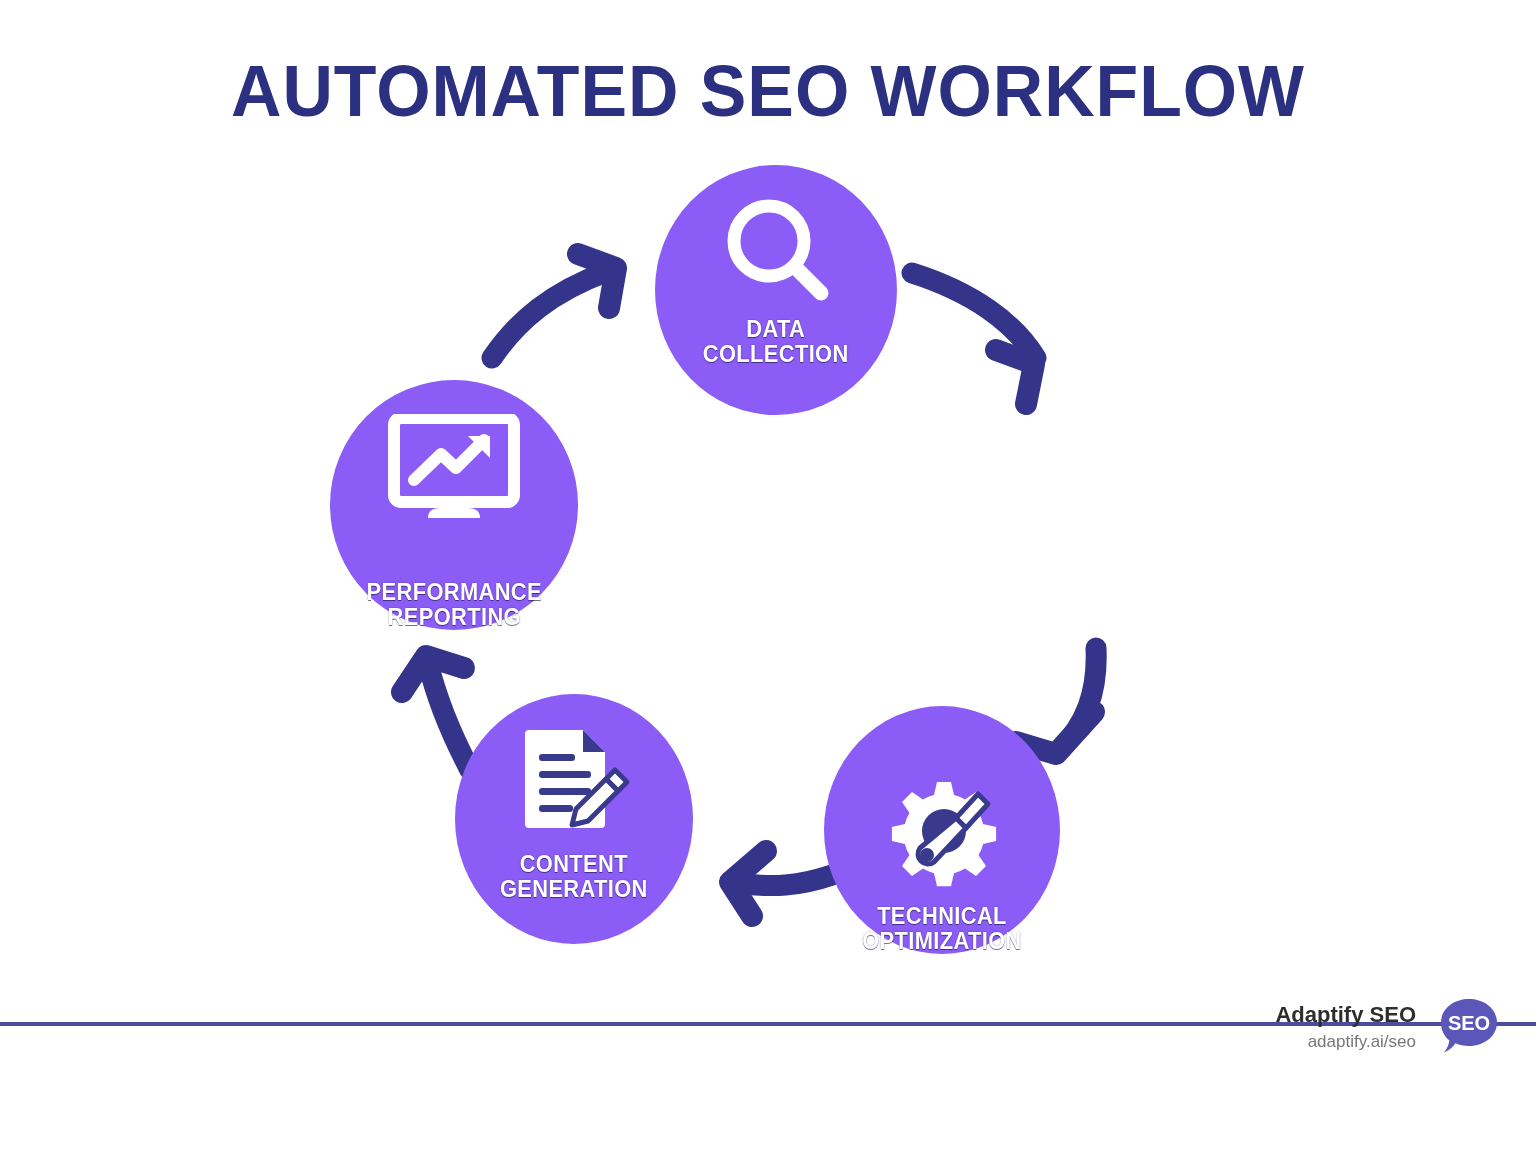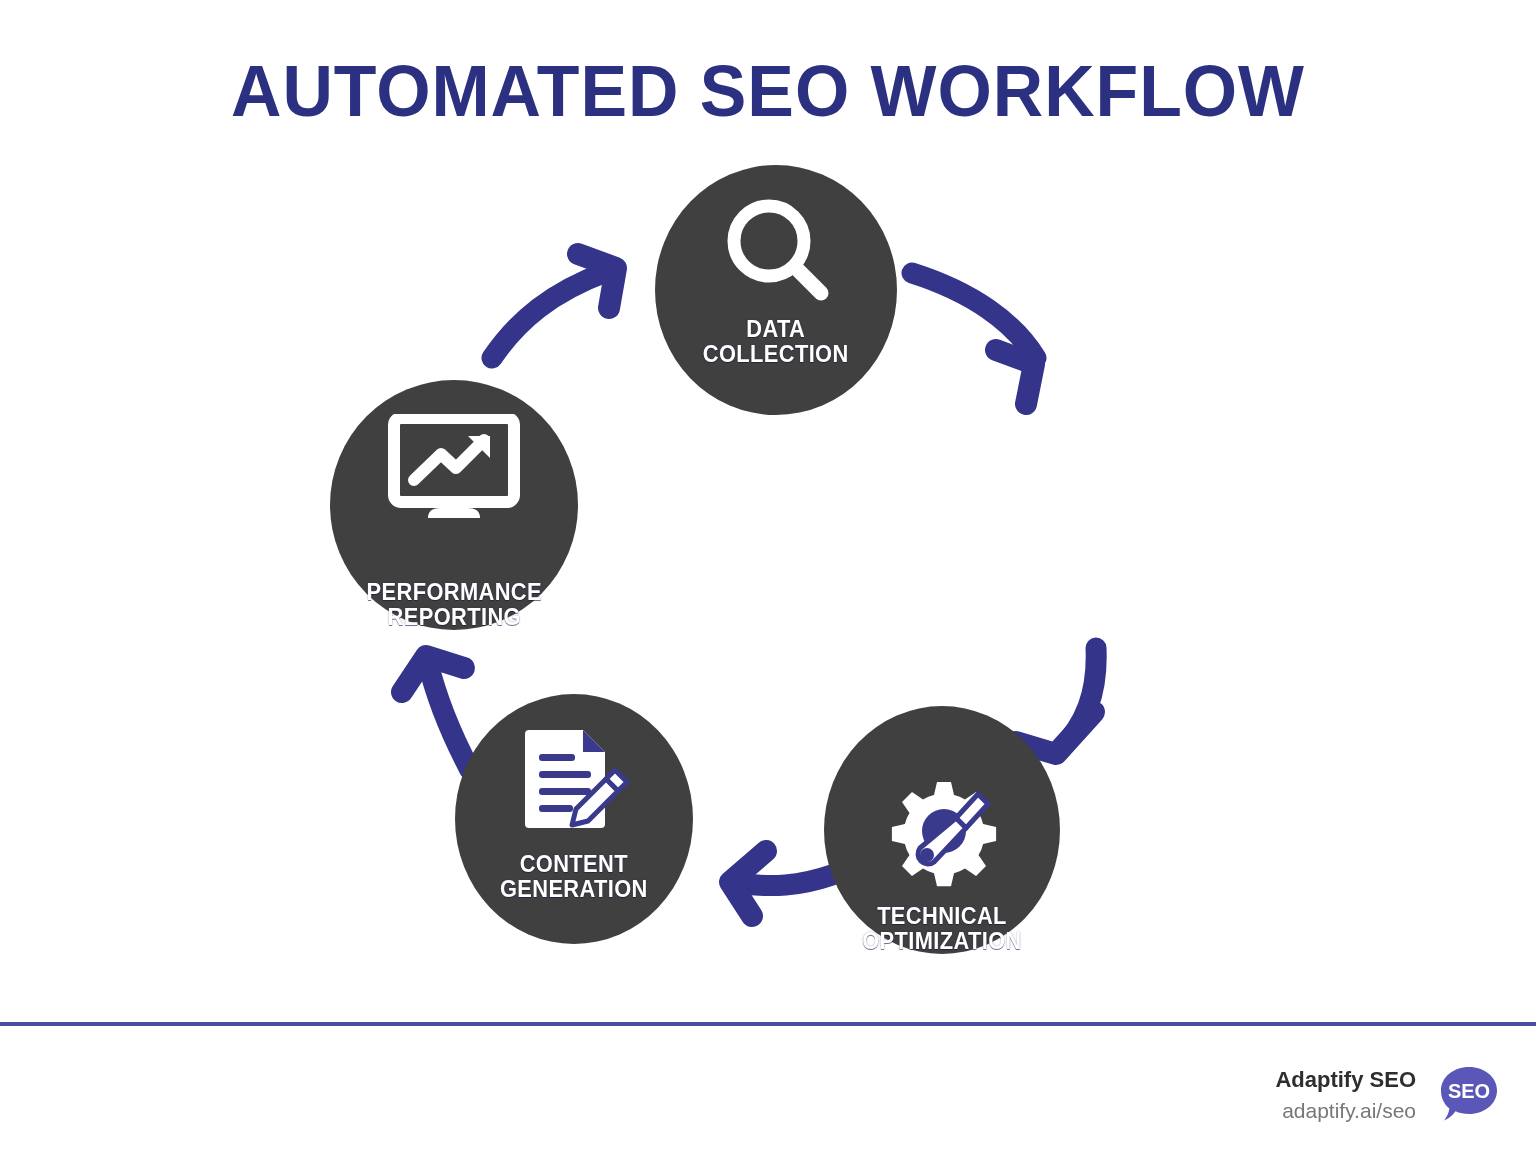--- a/index.html
+++ b/index.html
@@ -48,21 +48,21 @@
     top: 0;
     width: 1536px;
     height: 1010px;
     pointer-events: none;
   }
 
   
   .node {
     position: absolute;
     border-radius: 50%;
-    background: #404040;
+    background: #8b5cf6;
     display: flex;
     flex-direction: column;
     align-items: center;
     justify-content: flex-start;
   }
   .node .node-icon {
     display: block;
   }
   .node .node-label {
     color: #ffffff;
@@ -103,38 +103,38 @@
     position: absolute;
     left: 0;
     top: 1022px;
     width: 1536px;
     height: 4px;
     background: #4C4CA0;
   }
   #footer {
     position: absolute;
     right: 36px;
-    top: 1064px;
+    top: 996px;
     display: flex;
     align-items: center;
     gap: 22px;
   }
   #footer-text {
     text-align: right;
   }
   #footer-brand {
     font-family: "Liberation Sans", sans-serif;
     font-weight: bold;
     font-size: 22px;
     color: #2E2E2E;
     line-height: 1.25;
   }
   #footer-url {
     font-family: "Liberation Sans", sans-serif;
-    font-size: 21px;
+    font-size: 17px;
     color: #777777;
     line-height: 1.3;
     margin-top: 3px;
   }
   #footer-logo {
     width: 62px;
     height: 62px;
     position: relative;
     flex: 0 0 auto;
   }

